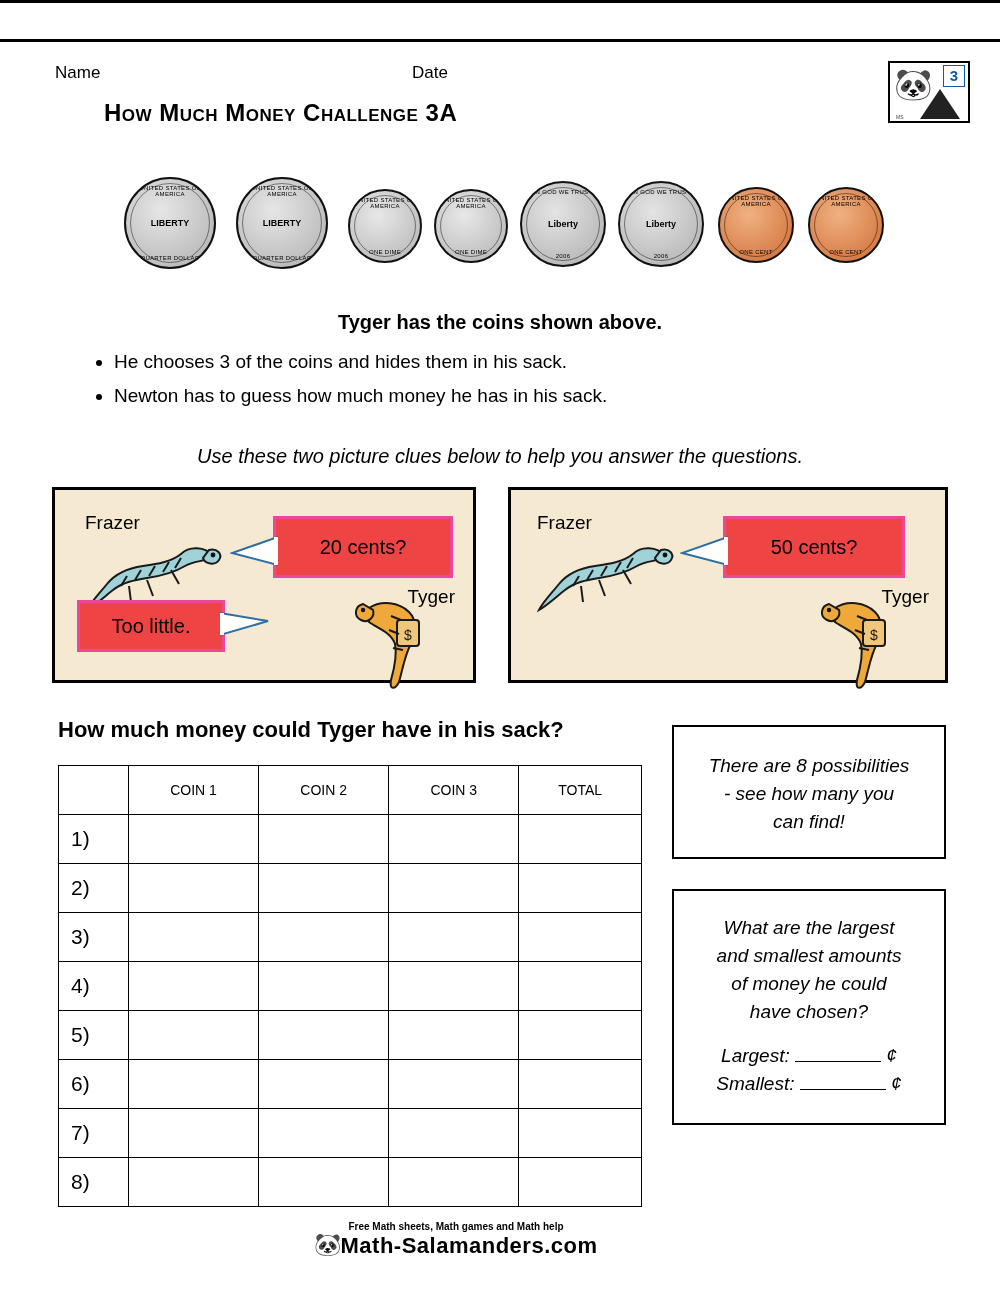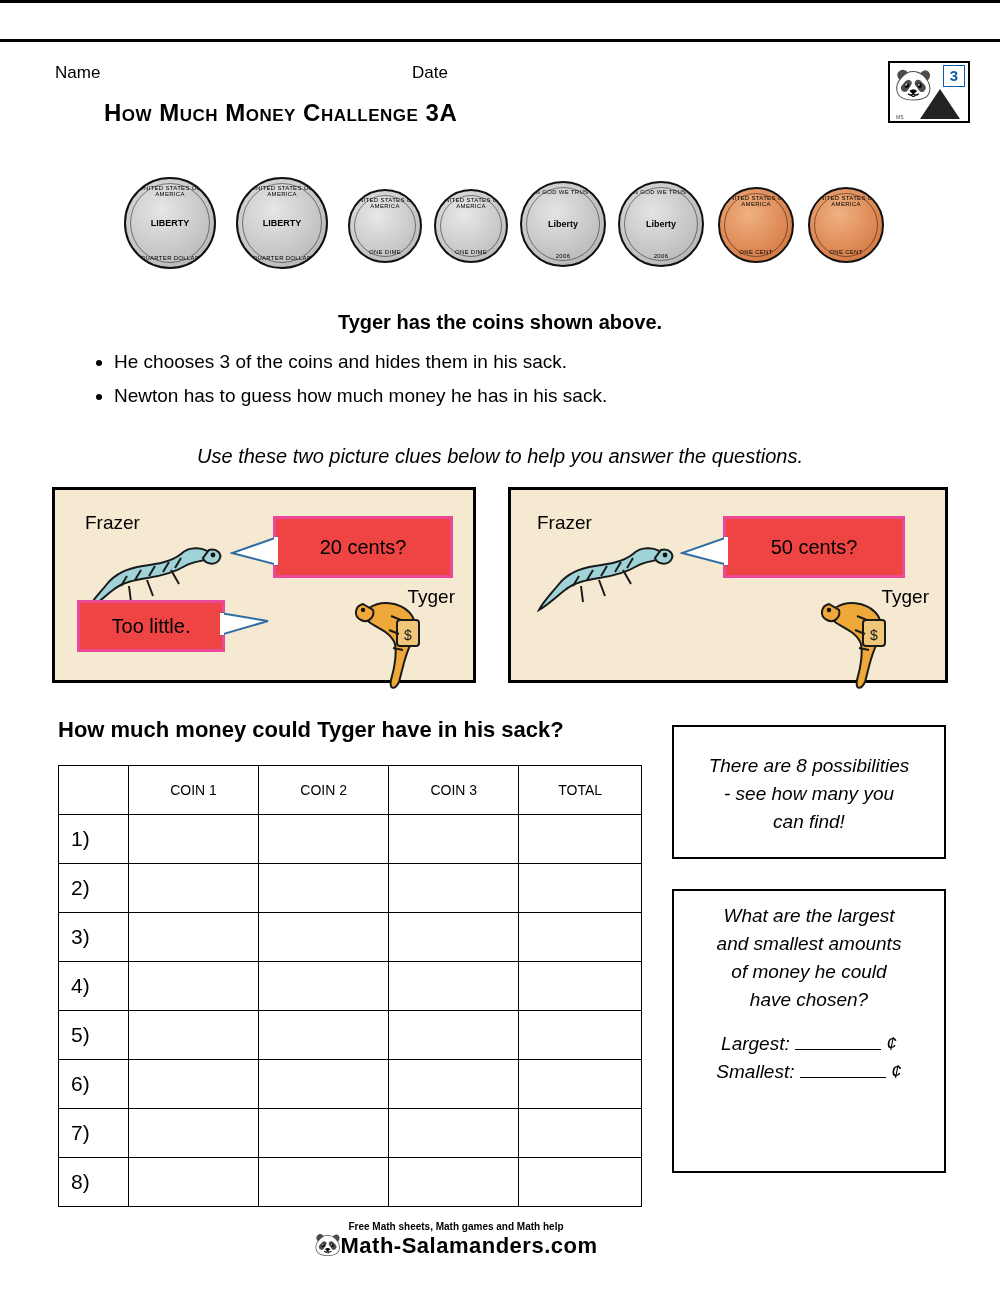--- a/index.html
+++ b/index.html
@@ -140,21 +140,21 @@
   }
   table.answers th{font-size:14px;margin-left:12px;}
   table.answers td.num{width:56px;text-align:left;padding-left:12px;font-size:21px;}
 
   
   .sidebox{
     position:absolute;border:2px solid #000;background:#fff;
     box-sizing:border-box;text-align:center;font-style:italic;
   }
   .sidebox.one{left:672px;top:722px;width:274px;height:134px;font-size:19px;padding:22px 14px;}
-  .sidebox.two{left:672px;top:886px;width:274px;height:284px;font-size:19px;padding:8px 12px;}
+  .sidebox.two{left:672px;top:886px;width:274px;height:236px;font-size:19px;padding:20px 12px;}
   .sidebox .ln{margin:6px 0;}
   .blank{display:inline-block;border-bottom:1px solid #000;width:86px;}
 
   
   .footer{
     position:absolute;left:0;top:1218px;width:912px;text-align:center;
   }
   .footer .f1{font-size:10px;font-weight:bold;}
   .footer .f2{font-size:22px;font-weight:bold;letter-spacing:.5px;}
   .footer .fsal{

